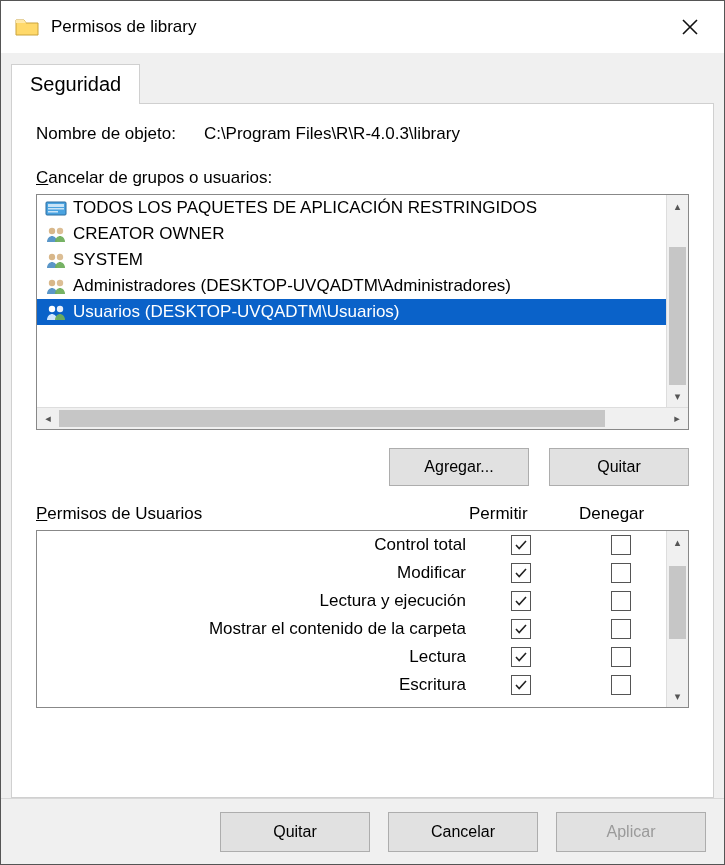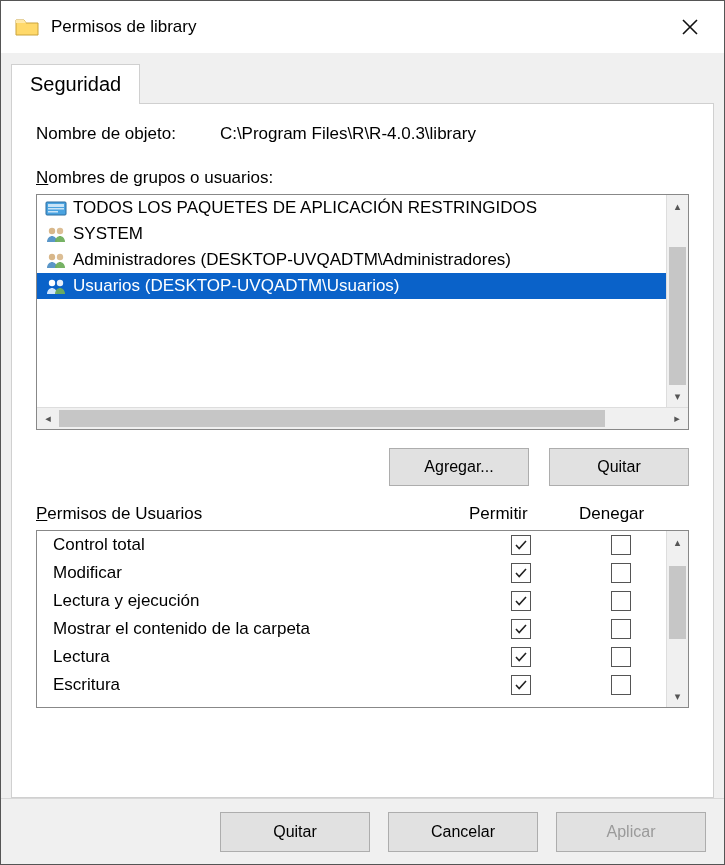--- a/index.html
+++ b/index.html
@@ -51,21 +51,21 @@
     font-size:20px;
     cursor:pointer;
   }
   .tab-panel {
     background:#fff;
     border:1px solid #d0d0d0;
     flex:1;
     padding: 20px 24px 12px 24px;
     display:flex; flex-direction:column;
   }
-  .objname-row { display:flex; margin-bottom:24px; gap:44px; font-size:17px;}
+  .objname-row { display:flex; margin-bottom:24px; gap:28px; font-size:17px;}
   .sect-label { font-size:17px; margin-bottom:6px; display:block;}
   .underline-first::first-letter { text-decoration: underline; }
 
   .listbox-wrap {
     border:1px solid #888;
     height: 236px;
     display:flex; flex-direction:column;
   }
   .list-rows {
     flex:1;
@@ -117,21 +117,21 @@
     font-size:17px; margin-bottom:6px;
     align-items:end;
   }
   .perm-header .c2, .perm-header .c3 { }
 
   .perm-box {
     border:1px solid #888;
     height:178px;
     display:flex;
   }
-  .perm-rows { flex:1; overflow:hidden;}
+  .perm-rows { flex:1; overflow:hidden;text-align:right;}
   .perm-row {
     display:grid;
     grid-template-columns: 1fr 110px 90px;
     align-items:center;
     font-size:17px;
     padding:4px 0 4px 16px;
   }
   .perm-row .cb { display:flex; justify-content:center;}
   .chk {
     width:20px; height:20px; border:1px solid #555; background:#fff;
@@ -174,35 +174,46 @@
       <div class="tab">Seguridad</div>
     </div>
 
     <div class="tab-panel">
 
       <div class="objname-row">
         <span>Nombre de objeto:</span>
         <span>C:\Program Files\R\R-4.0.3\library</span>
       </div>
 
-      <span class="sect-label underline-first">Nombres de grupos o usuarios:</span>
+      <span class="sect-label underline-first">Cancelar de grupos o usuarios:</span>
 
       <div class="listbox-wrap">
         <div class="list-rows">
           <div class="list-rows-inner" id="groups-container">
               <div class="list-row">
                 <span class="pic">
                   <svg viewBox="0 0 22 18">
                     <rect x="1" y="3" width="20" height="13" rx="1" fill="#4aa3e0" stroke="#2b6ca0"></rect>
                     <rect x="3" y="5" width="16" height="3" fill="#c9e4f7"></rect>
                     <rect x="3" y="9" width="16" height="1.5" fill="#c9e4f7"></rect>
                     <rect x="3" y="12" width="10" height="1.5" fill="#c9e4f7"></rect>
                   </svg>
                 </span>
                 <span>TODOS LOS PAQUETES DE APLICACIÓN RESTRINGIDOS</span>
+              </div>
+              <div class="list-row">
+                <span class="pic">
+                  <svg viewBox="0 0 22 18">
+                    <circle cx="7" cy="6" r="3.2" fill="#d8b78a"></circle>
+                    <path d="M2 17c0-4 3-6 5-6s5 2 5 6" fill="#5a96c8"></path>
+                    <circle cx="15" cy="6" r="3.2" fill="#d8b78a" opacity="0.9"></circle>
+                    <path d="M10 17c0-4 3-6 5-6s5 2 5 6" fill="#6fae5c" opacity="0.95"></path>
+                  </svg>
+                </span>
+                <span>CREATOR OWNER</span>
               </div>
               <div class="list-row">
                 <span class="pic">
                   <svg viewBox="0 0 22 18">
                     <circle cx="7" cy="6" r="3.2" fill="#d8b78a"></circle>
                     <path d="M2 17c0-4 3-6 5-6s5 2 5 6" fill="#5a96c8"></path>
                     <circle cx="15" cy="6" r="3.2" fill="#d8b78a" opacity="0.9"></circle>
                     <path d="M10 17c0-4 3-6 5-6s5 2 5 6" fill="#6fae5c" opacity="0.95"></path>
                   </svg>
                 </span>

